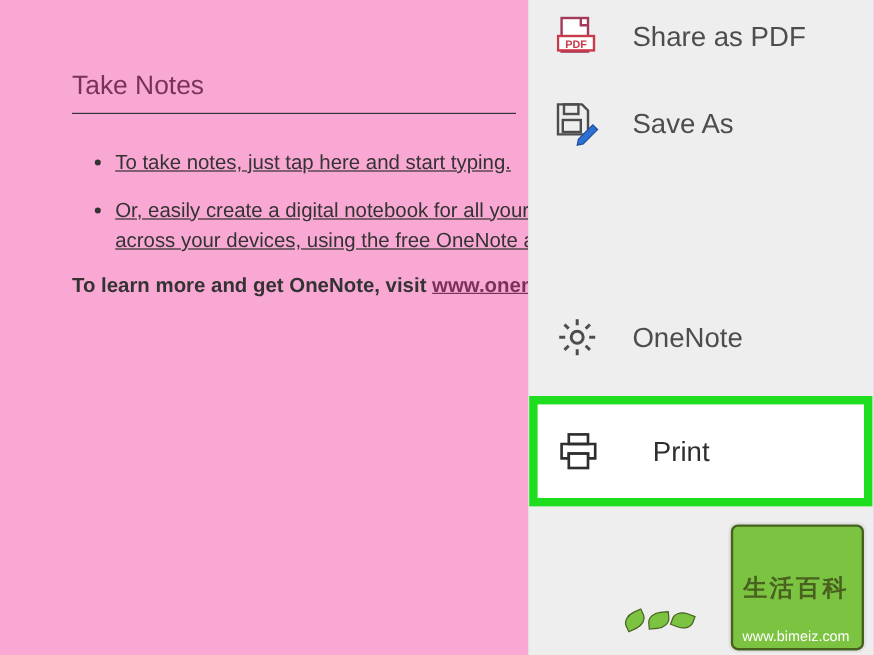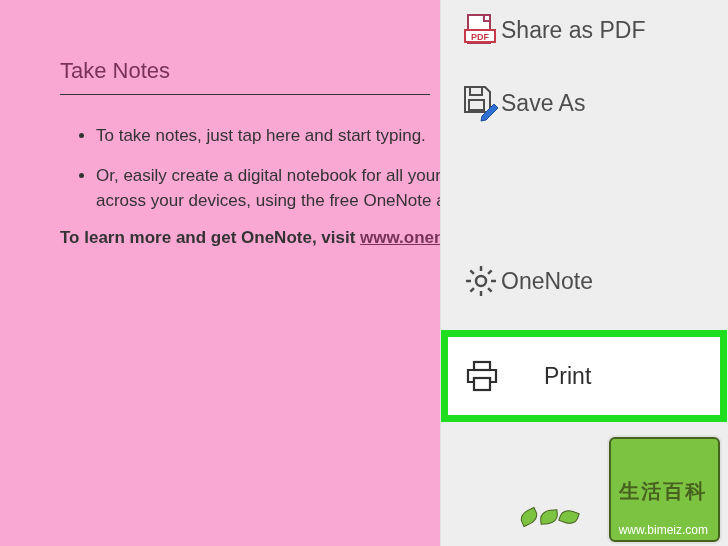--- a/index.html
+++ b/index.html
@@ -32,20 +32,21 @@
   }
   .bullets {
     list-style: disc;
     padding-left: 36px;
     color: #333;
     font-size: 17px;
   }
   .bullets li {
     margin-bottom: 14px;
     line-height: 1.5;
+    text-decoration: underline;
   }
   .learn {
     font-size: 17px;
     color: #333;
     margin-top: 14px;
     font-weight: 600;
   }
   .learn .link {
     color: #79335a;
     text-decoration: underline;
@@ -58,20 +59,21 @@
     width: 288px;
     height: 546px;
     background: #eeeeee;
     border-left: 1px solid rgba(0,0,0,0.05);
   }
   .menu-item {
     display: flex;
     align-items: center;
     height: 86px;
     padding-left: 20px;
+    gap: 26px;
     cursor: pointer;
     color: #4d4d4d;
     font-size: 23px;
     font-weight: 400;
   }
   .menu-item.first { height: 60px; }
   .menu-item.disabled {
     color: #a9a9a9;
     cursor: default;
   }

